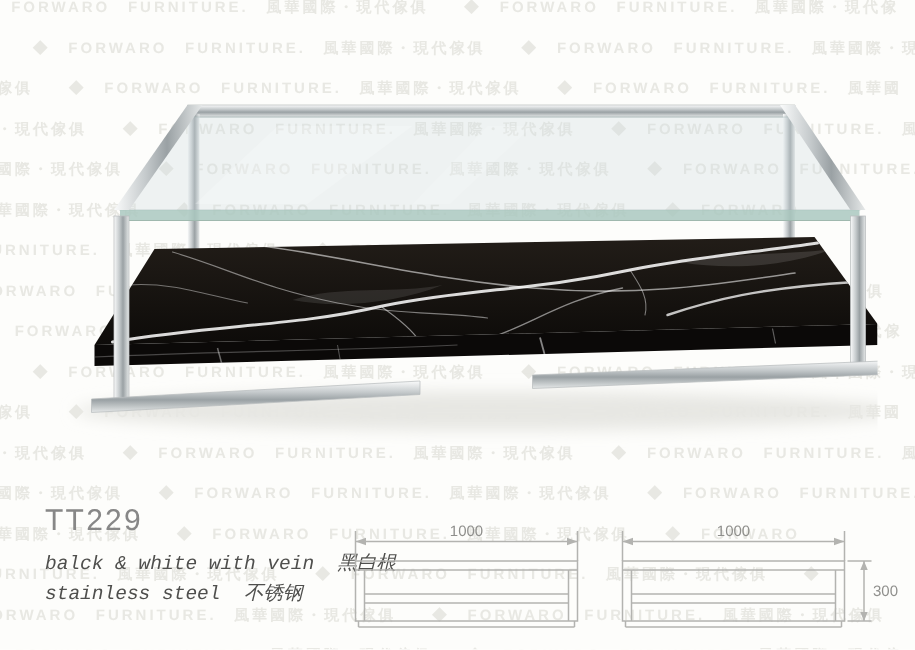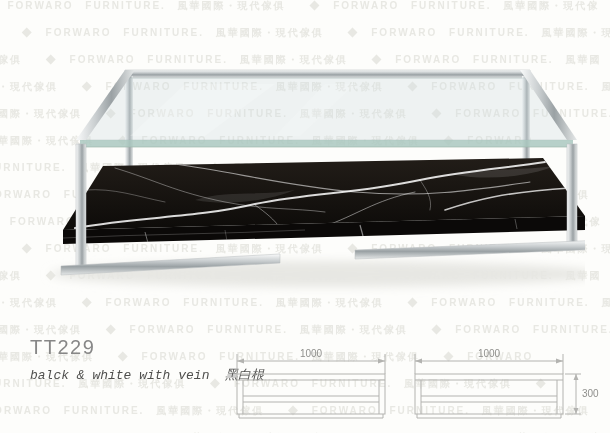--- a/index.html
+++ b/index.html
@@ -119,20 +119,21 @@
         <rect x="542" y="104" width="10" height="102" fill="url(#chromeV)" stroke="#b9bdbf" stroke-width="0.5"></rect>
         <polygon points="36,226 255,214 255,223 36,235" fill="url(#chromeH)" stroke="#b9bdbf" stroke-width="0.5"></polygon>
         <polygon points="330,210 580,200 580,209 330,219" fill="url(#chromeH)" stroke="#b9bdbf" stroke-width="0.5"></polygon>
       </g>
     </svg>
   </div>
 
   <div class="info">
     <div class="code">TT229</div>
     <div class="spec">balck &amp; white with vein  黑白根</div>
+    <div class="spec">stainless steel  不锈钢</div>
   </div>
 
   <div class="drawings">
 
     <svg width="176" height="84" viewBox="0 0 176 84">
 
       <line x1="14" y1="8" x2="14" y2="28"></line>
       <line x1="162" y1="8" x2="162" y2="28"></line>
       <line x1="14" y1="15" x2="162" y2="15"></line>
       <polygon points="14,15 21,12.5 21,17.5"></polygon>

